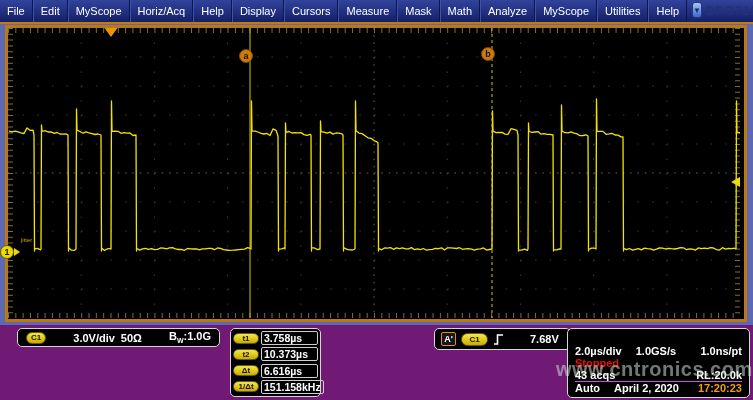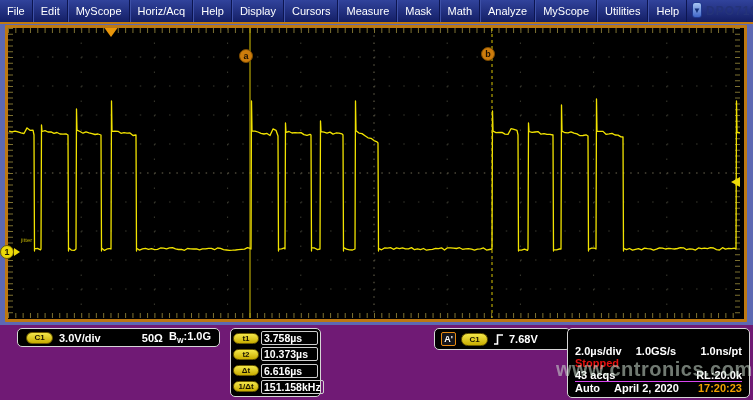--- a/index.html
+++ b/index.html
@@ -33,21 +33,21 @@
   .trig-arrow { position:absolute; left:731px; top:153px; width:0; height:0; z-index:5;
     border-top:5px solid transparent; border-bottom:5px solid transparent; border-right:9px solid #ecd908; }
 
   
   .bottombar { position:absolute; left:0; top:325px; width:753px; height:75px; background:#701a75; }
   .ro-box { position:absolute; background:#000; border:1px solid #d6d6d6; border-radius:5px; color:#fff; }
   .badge { background:linear-gradient(#f3e74a,#c9ad00); border:1px solid #6d5c00; border-radius:8px;
     color:#1a1400; font-weight:bold; font-size:8px; display:flex; align-items:center; justify-content:center; }
   .ch1-box { left:17px; top:3px; width:203px; height:19px; display:flex; align-items:center; padding:0 8px; gap:6px; }
   .ch1-box .badge { width:27px; height:12px; }
-  .ro-text { font-size:11px; font-weight:bold; white-space:nowrap; }
+  .ro-text { font-size:11px; font-weight:bold; white-space:nowrap;margin-left:21px; }
   .imp { margin-left:auto; }
   sub.bw { font-size:7px; }
 
   .cursor-box { left:230px; top:3px; width:91px; height:69px; padding:1px 2px; display:flex; flex-direction:column; }
   .cursor-row { flex:1; display:flex; align-items:center; gap:2px;justify-content:space-between; }
   .cursor-row .badge { width:26px; height:11px; flex:none; }
   .cursor-val { flex:1; border:1px solid #cfcfcf; border-radius:2px; font-size:10.5px; font-weight:bold;
     padding:0 2px; height:14px; line-height:13px; white-space:nowrap; }
 
   .trig-box { left:434px; top:3px; width:137px; height:22px; display:flex; align-items:center; padding:0 6px; gap:5px; }

